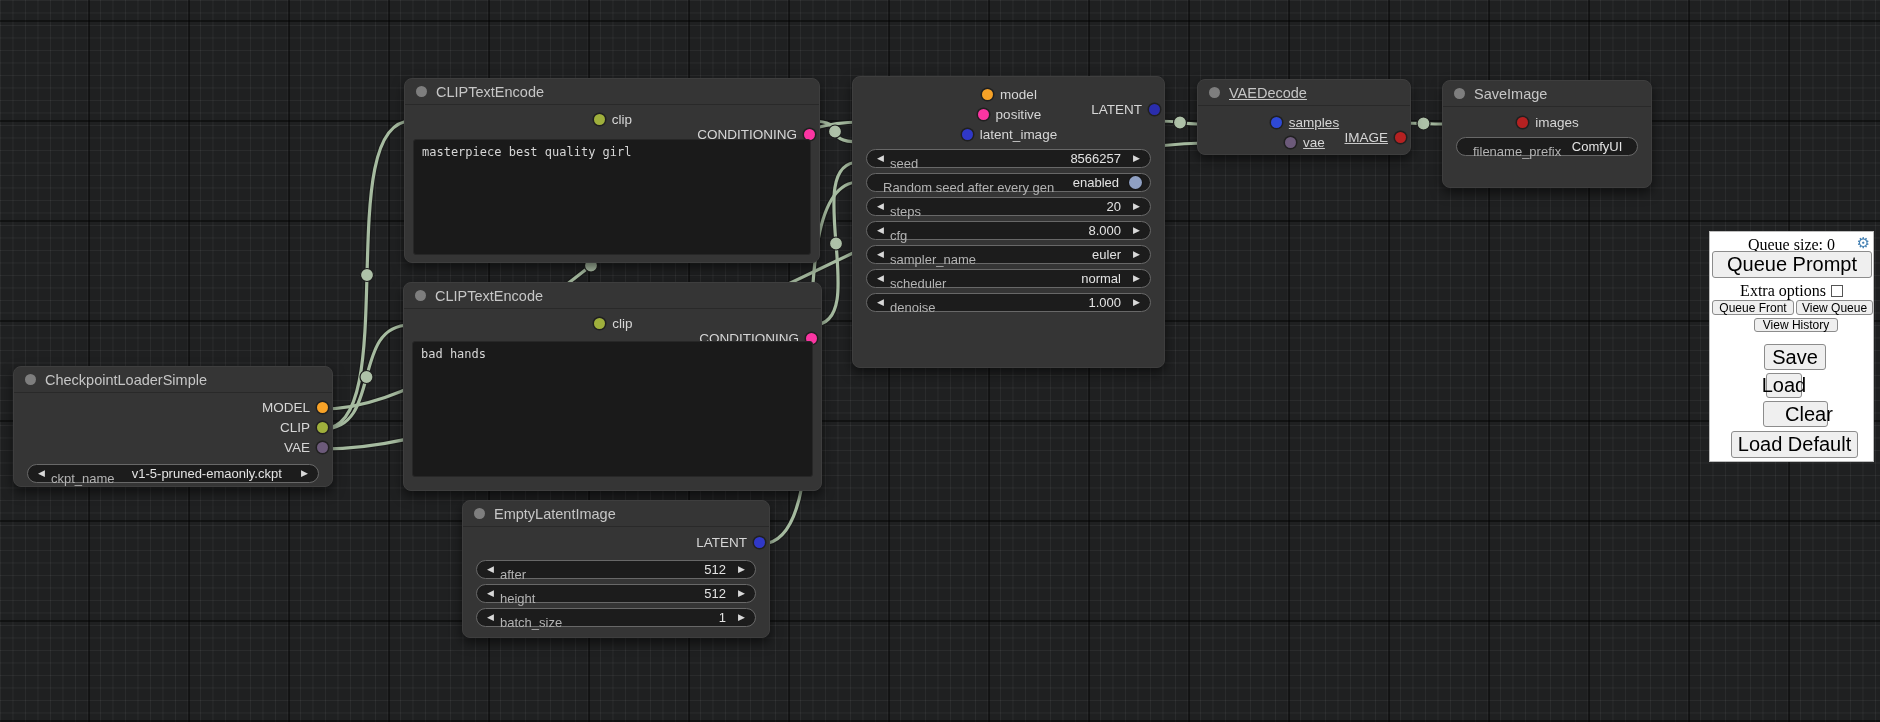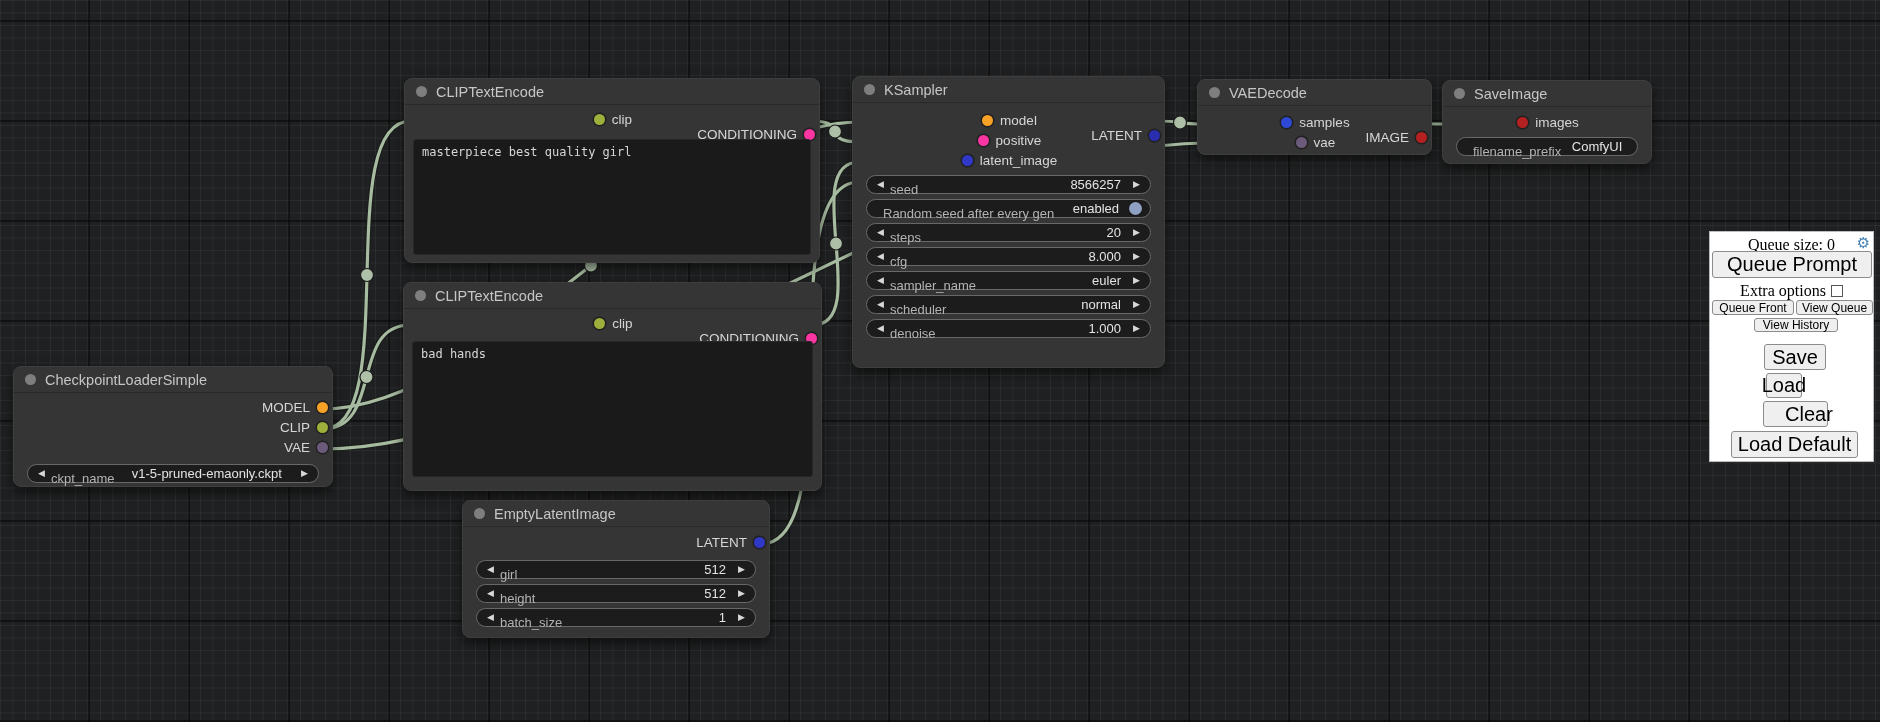--- a/index.html
+++ b/index.html
@@ -102,23 +102,23 @@
   #node-clip-pos   { left:404px; top:78px;  width:416px; height:185px; }
   #node-clip-pos .slots { padding:7px 0 0; }
   #node-clip-pos .prompt { top:60px; bottom:7px; }
   #node-clip-neg   { left:403px; top:282px; width:419px; height:209px; }
   #node-clip-neg .slots { padding:7px 0 0; }
   #node-clip-neg .prompt { top:58px; bottom:13px; }
   #node-empty-latent { left:462px; top:500px; width:308px; height:138px; }
   #node-empty-latent .slots { padding:8px 0 0; }
   #node-ksampler   { left:852px; top:76px;  width:313px; height:292px; }
   #node-ksampler .slots { padding:10px 0 0; }
-  #node-vaedecode  { left:1197px; top:79px; width:235px; height:76px; }
+  #node-vaedecode  { left:1197px; top:79px; width:214px; height:76px;text-decoration:underline; }
   #node-vaedecode .slots { padding:9px 0 0; }
-  #node-saveimage  { left:1442px; top:80px; width:210px; height:84px; }
+  #node-saveimage  { left:1442px; top:80px; width:210px; height:108px; }
   #node-saveimage .slots { padding:8px 0 0; }
   .row { padding-right:0;flex-direction:column; }
   .row .in-slot { padding-left:0; }
 </style>
 </head>
 <body>
 
 <svg id="wires" width="1880" height="722">
   <g class="halo">
     <path d="M323 409 C493 409 689 122 859 122"></path>
@@ -234,43 +234,39 @@
   <div class="slots">
     <div class="row">
       <div class="out-slot">
         <span>LATENT</span>
         <span class="dot" style="background:#3038c8"></span>
       </div>
     </div>
   </div>
   <div class="widget">
     <span class="arr">◀</span>
-    <span class="wl">girl</span>
+    <span class="wl">after</span>
     <span class="wv">512</span>
     <span class="arr">▶</span>
   </div>
   <div class="widget">
     <span class="arr">◀</span>
     <span class="wl">height</span>
     <span class="wv">512</span>
     <span class="arr">▶</span>
   </div>
   <div class="widget">
     <span class="arr">◀</span>
     <span class="wl">batch_size</span>
     <span class="wv">1</span>
     <span class="arr">▶</span>
   </div>
 </div>
 
 <div class="node" id="node-ksampler">
-  <div class="titlebar">
-    <span class="title-dot"></span>
-    <span>KSampler</span>
-  </div>
   <div class="slots">
     <div class="row">
       <div class="in-slot">
         <span class="dot" style="background:#f7a227"></span>
         <span>model</span>
       </div>
       <div class="out-slot">
         <span>LATENT</span>
         <span class="dot" style="background:#2a2dad"></span>
       </div>

